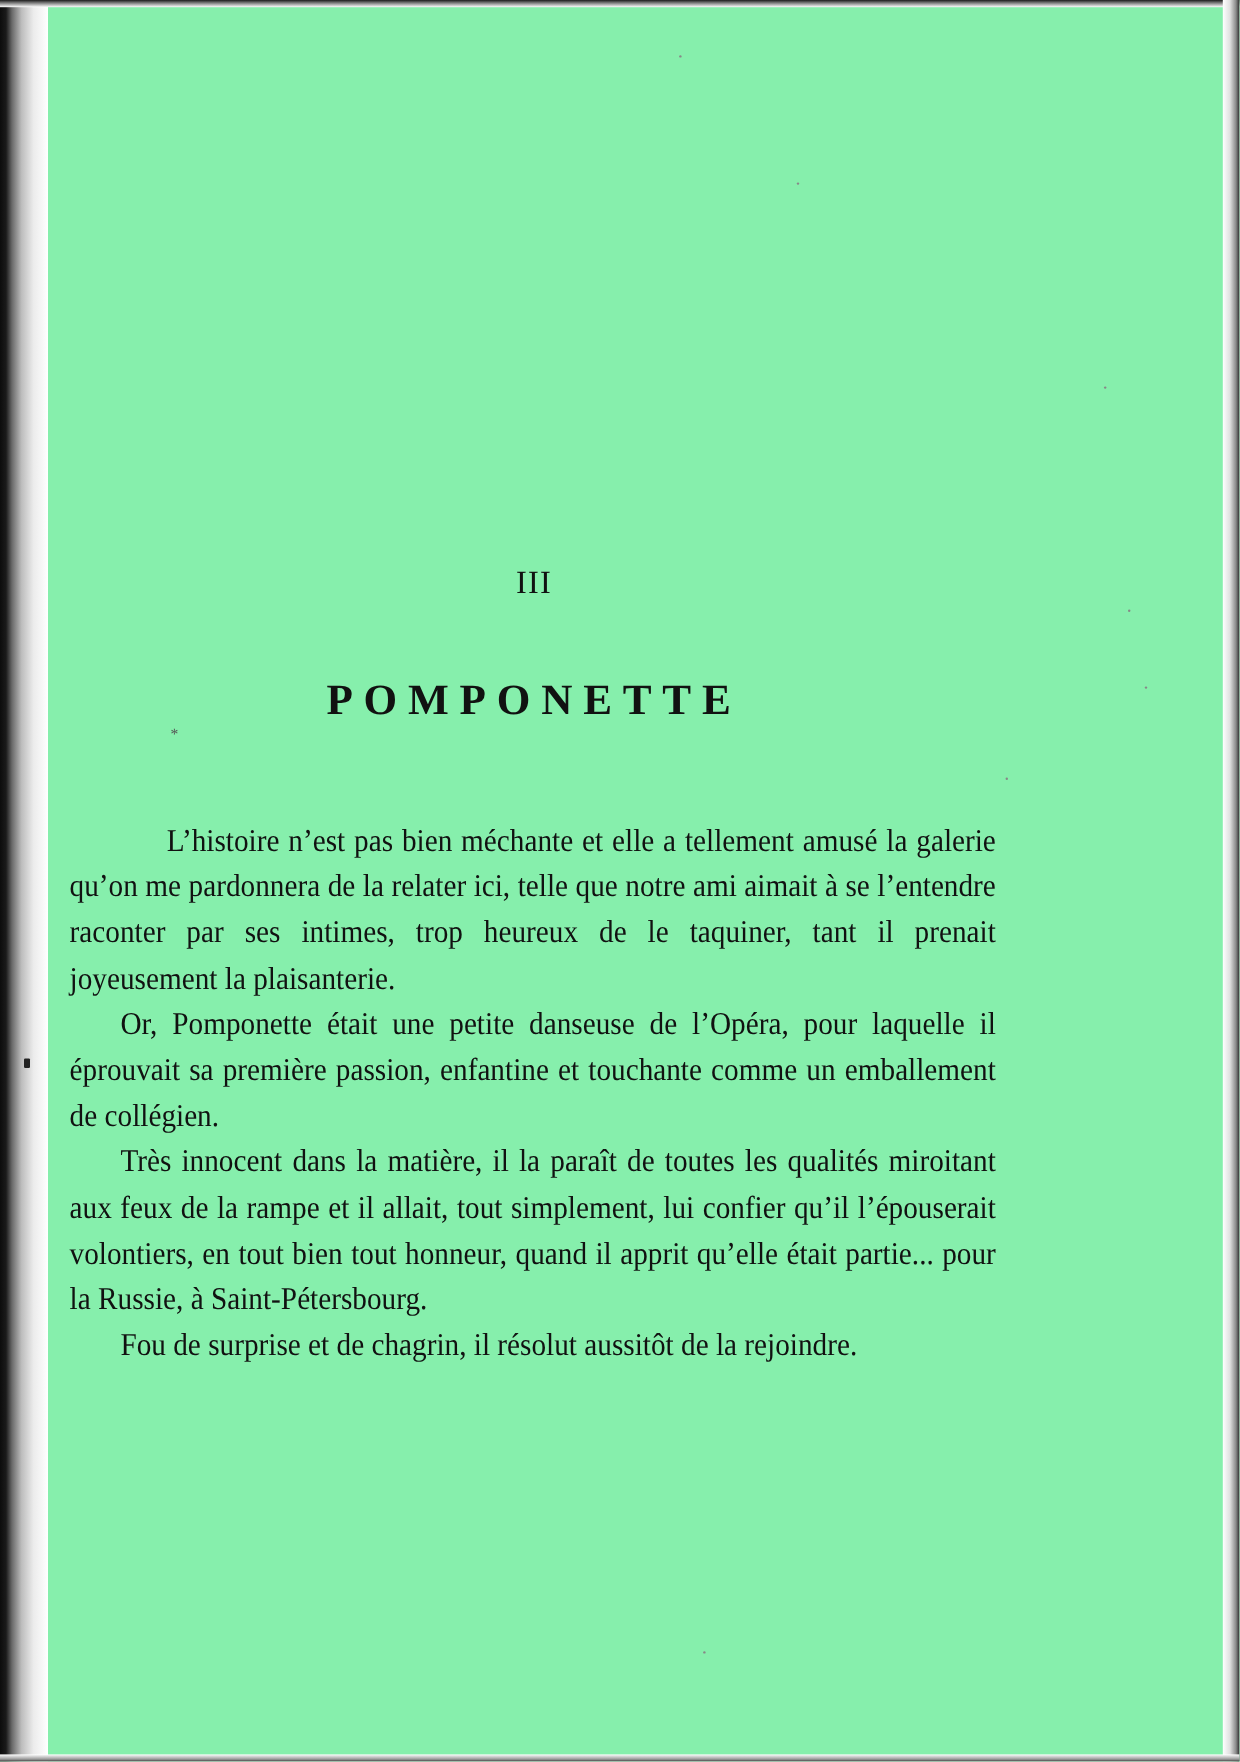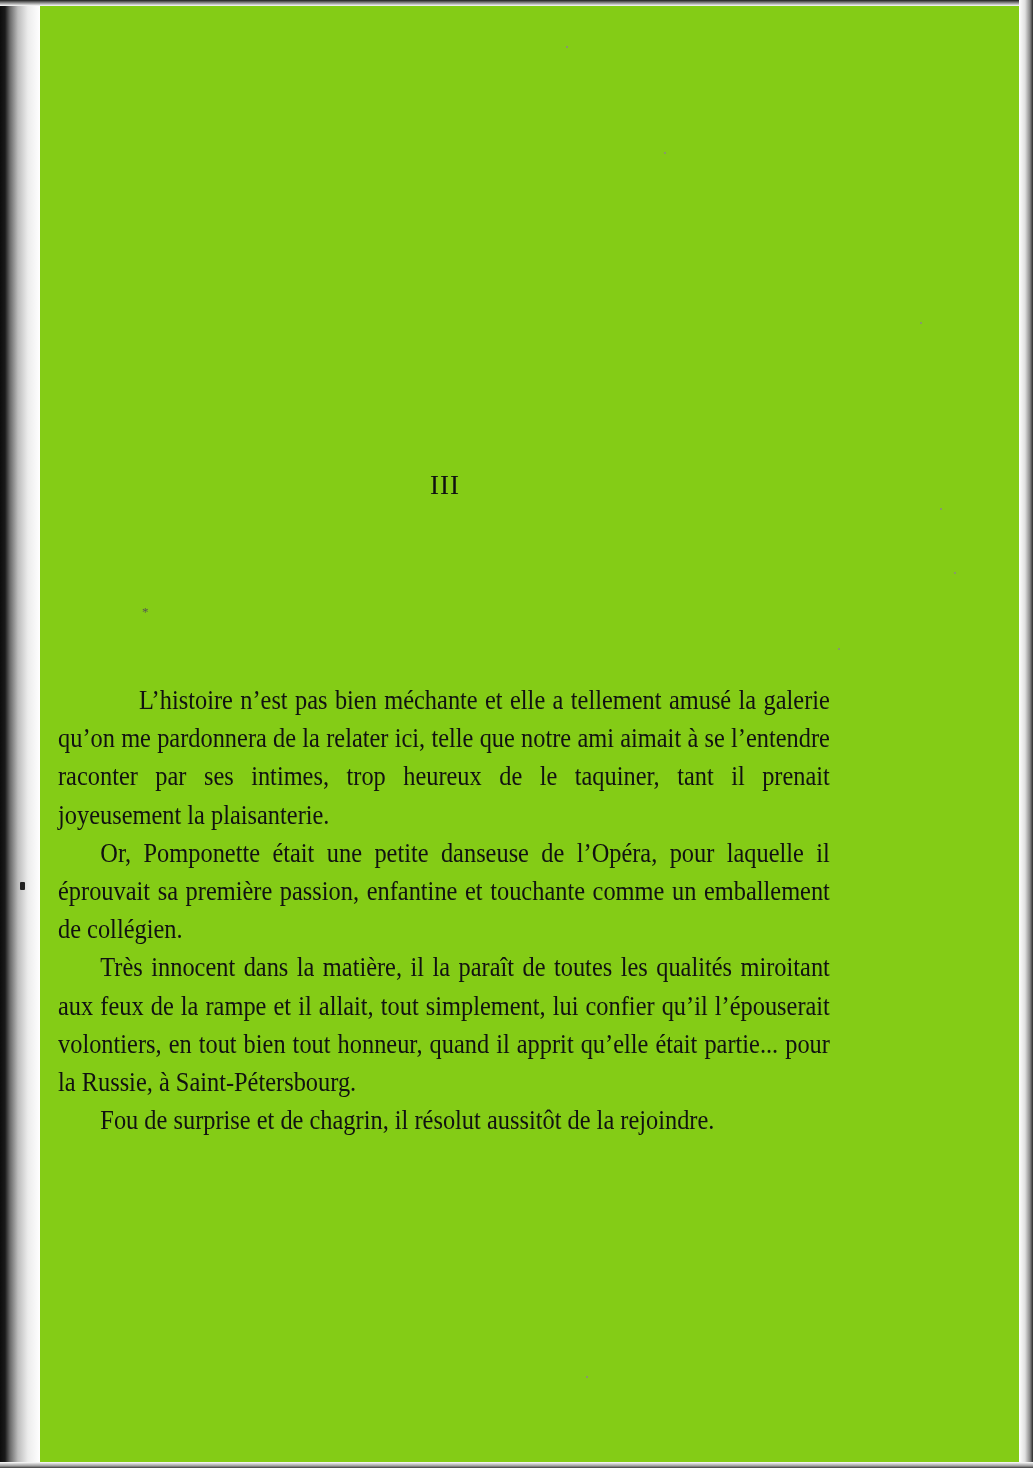--- a/index.html
+++ b/index.html
@@ -13,21 +13,21 @@
       position: relative;
       overflow: hidden;
       font-family: "Liberation Serif", "DejaVu Serif", serif;
       color: #111111;
     }
     .page {
       position: absolute;
       left: 0; top: 0;
       width: 1033px;
       height: 1468px;
-      background: #84cc16;
+      background: #86efac;
     }
     
     .edge-left {
       position: absolute;
       left: 0; top: 0;
       width: 40px;
       height: 1468px;
       background: linear-gradient(to right, #0c0c0c 0px, #1a1a1a 5px, #6a6a6a 10px, #bdbdbd 18px, #ececec 28px, #ffffff 40px);
     }
     .edge-top {
@@ -108,20 +108,21 @@
 </head>
 <body>
 
 <div class="page">
   <div class="edge-left"></div>
   <div class="edge-top"></div>
   <div class="edge-right"></div>
   <div class="edge-bottom"></div>
 
   <div class="chapter-number">III</div>
+  <div class="chapter-title">POMPONETTE</div>
   <div class="asterisk-mark">*</div>
 
   <div class="body-text">
     <p class="first">L’histoire n’est pas bien méchante et elle a tellement amusé la galerie qu’on me pardonnera de la relater ici, telle que notre ami aimait à se l’entendre raconter par ses intimes, trop heureux de le taquiner, tant il prenait joyeusement la plaisanterie.</p>
     <p>Or, Pomponette était une petite danseuse de l’Opéra, pour laquelle il éprouvait sa première passion, enfantine et touchante comme un emballement de collégien.</p>
     <p>Très innocent dans la matière, il la paraît de toutes les qualités miroitant aux feux de la rampe et il allait, tout simplement, lui confier qu’il l’épouserait volontiers, en tout bien tout honneur, quand il apprit qu’elle était partie... pour la Russie, à Saint-Pétersbourg.</p>
     <p>Fou de surprise et de chagrin, il résolut aussitôt de la rejoindre.</p>
   </div>
 
   <div class="speck" style="left:566px;top:46px"></div>

